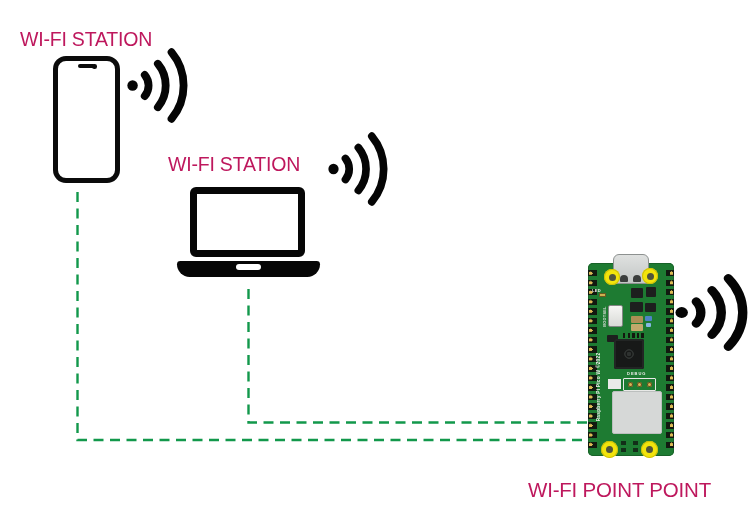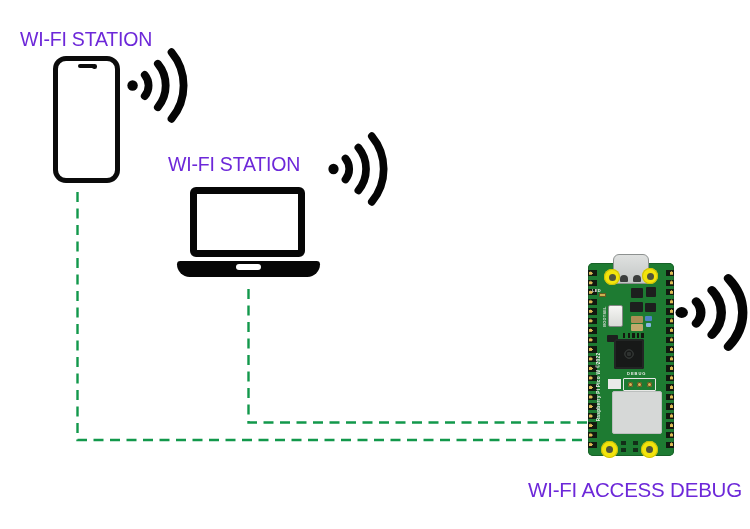--- a/index.html
+++ b/index.html
@@ -1,21 +1,21 @@
 <!DOCTYPE html>
 <html><head>
 <meta charset="utf-8">
 <style>
   html,body{margin:0;padding:0;background:#fff;}
   .canvas{
     position:relative;width:750px;height:529px;background:#fff;overflow:hidden;
     font-family:"Liberation Sans",sans-serif;
   }
   
-  .label{position:absolute;color:#6d28d9;font-size:19.5px;font-weight:400;letter-spacing:-0.2px;white-space:nowrap;}
+  .label{position:absolute;color:#be185d;font-size:19.5px;font-weight:400;letter-spacing:-0.2px;white-space:nowrap;}
   .lbl-phone{left:20px;top:28px;}
   .lbl-laptop{left:168px;top:153px;}
   .lbl-ap{left:528px;top:478px;font-size:20.5px;}
   
   .connections{position:absolute;left:0;top:0;width:750px;height:529px;}
   .conn{fill:none;stroke:#12984b;stroke-width:2.4;stroke-dasharray:10 6.5;}
   
   .phone{position:absolute;left:53px;top:56px;width:67px;height:127px;border:5px solid #0b0b0b;border-radius:13px;background:#fff;box-sizing:border-box;}
   .phone-speaker{position:absolute;left:20px;top:3px;width:17px;height:4px;background:#0b0b0b;border-radius:2px;}
   .phone-camera{position:absolute;left:34px;top:3px;width:4.5px;height:4.5px;background:#0b0b0b;border-radius:50%;}
@@ -171,15 +171,15 @@
     <div class="silk silk-vertical">Raspberry Pi Pico W ©2022</div>
   </div>
 
   <svg class="wifi wifi3" viewBox="0 0 82 100" preserveAspectRatio="none" aria-hidden="true">
     <circle class="dot" cx="7.5" cy="50" r="7"></circle>
     <path d="M23.9 35.9 A22 22 0 0 1 23.9 64.1"></path>
     <path d="M41.5 21.1 A45 45 0 0 1 41.5 78.9"></path>
     <path d="M59.9 5.6 A69 69 0 0 1 59.9 94.4"></path>
   </svg>
 
-  <div class="label lbl-ap">WI-FI ACCESS DEBUG</div>
+  <div class="label lbl-ap">WI-FI POINT POINT</div>
 
 </div>
 
 </body></html>

